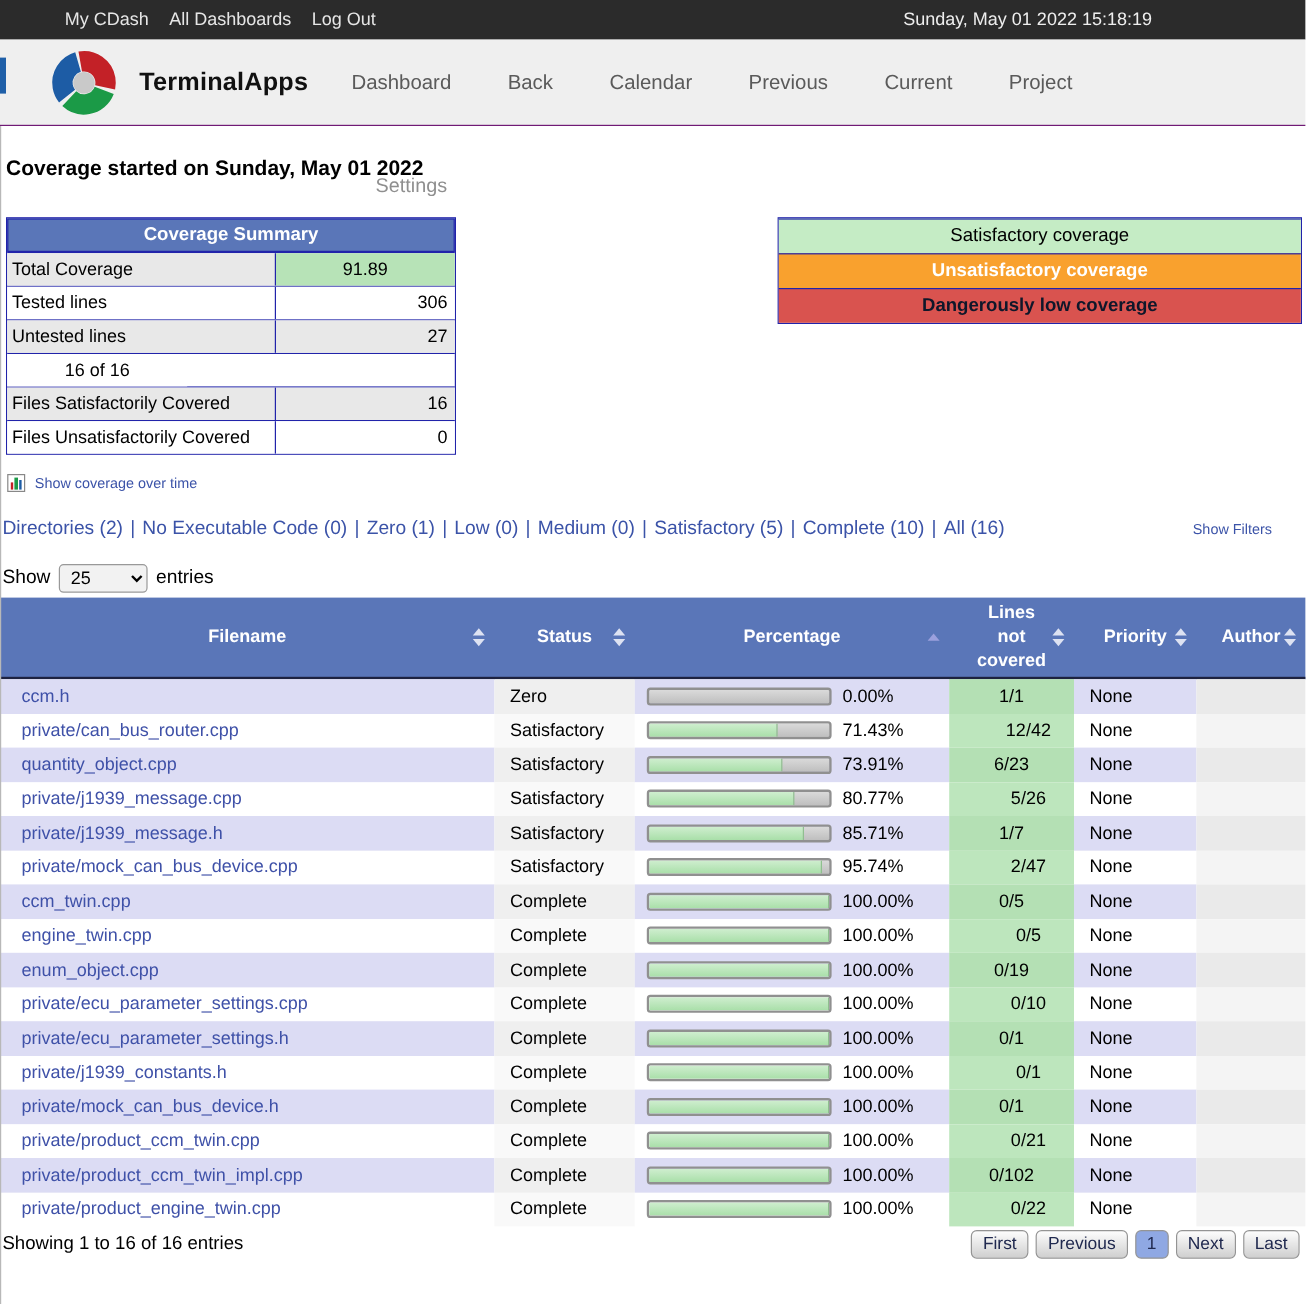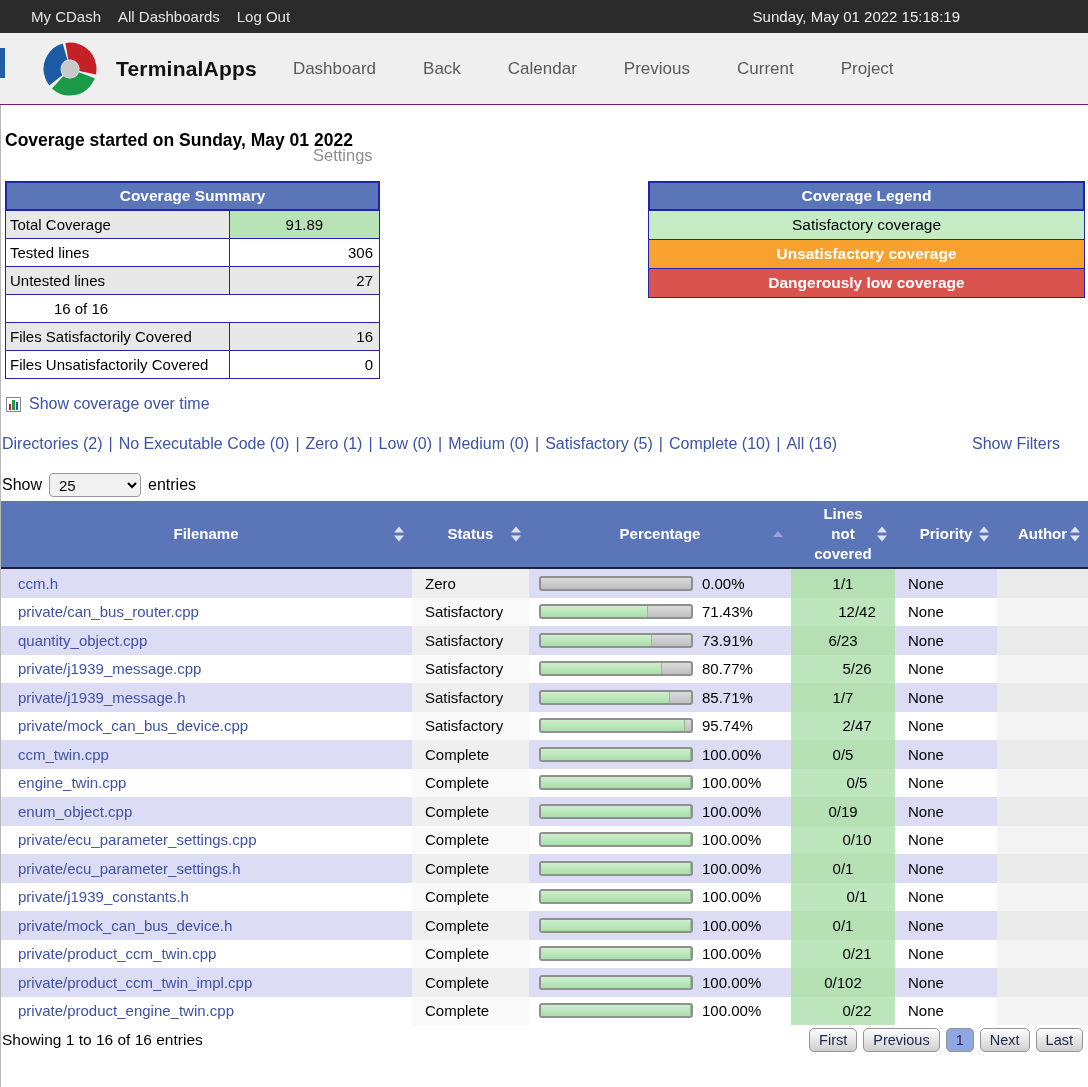--- a/index.html
+++ b/index.html
@@ -4,21 +4,21 @@
 <style>
   * { box-sizing: border-box; margin: 0; padding: 0; }
   html,body { width:1088px; }
   body {
     font-family: "Liberation Sans", sans-serif;
     background:#ffffff; color:#000;
     width:1088px; height:1087px; position:relative; overflow:hidden;
   }
   
   .topbar { height:33px; background:#2b2b2b; display:flex; align-items:center; }
-  .topbar-links { display:flex; gap:17px; padding-left:31px; }
+  .topbar-links { display:flex; gap:17px; padding-left:54px; }
   .topbar-links a { color:#e6e6e6; text-decoration:none; font-size:15px; cursor:pointer; }
   .topbar-date { margin-left:auto; padding-right:128px; color:#eeeeee; font-size:15px; }
   
   .navbar { height:72px; background:#efefef; border-bottom:1px solid #701a75; display:flex; align-items:center; }
   .logo { width:56px; height:56px; margin-left:42px; }
   .brand { font-size:21px; font-weight:bold; color:#111; margin-left:18px; letter-spacing:.2px; }
   .nav-links { display:flex; gap:47px; margin-left:36px; }
   .nav-links a { color:#5a5a5a; font-size:17px; text-decoration:none; cursor:pointer; }
   
   .edge-blue { position:absolute; left:0; top:48px; width:5px; height:30px; background:#1f5fa8; z-index:5; }
@@ -35,30 +35,30 @@
   .srow .lbl { width:225px; padding:5px 4px 5px 4px; border-right:1px solid #2123aa; }
   .srow .val { width:150px; padding:5px 6px; }
   .val.right { text-align:right; }
   .val.center { text-align:center; }
   .legend { width:437px; }
   .legend .lrow { border-top:1px solid #2123aa; text-align:center; padding:5px 0; font-size:15.5px; }
   
   .cot-row { display:flex; align-items:center; gap:8px; margin:16px 0 0 6px; }
   .chart-icon { width:15px; height:15px; border:1px solid #888; background:#fff; display:flex; align-items:flex-end; gap:1px; padding:1px 2px; }
   .chart-icon i { display:block; width:3px; }
-  a.blue-link { color:#3b53a8; text-decoration:none; font-size:16px; cursor:pointer; }
+  a.blue-link { color:#3b53a8; text-decoration:none; font-size:12px; cursor:pointer; }
   
   .filters-row { display:flex; margin:22px 0 0 2px; font-size:16px; align-items:baseline; }
   .filters-links { color:#3b53a8; }
   .filters-links a { color:#3b53a8; text-decoration:none; cursor:pointer; }
   .filters-links .sep { color:#3b53a8; padding:0 6px; }
   .show-filters { margin-left:auto; margin-right:28px; }
   
   .show-entries { display:flex; align-items:center; gap:7px; margin:20px 0 0 2px; font-size:16px; }
-  .show-entries select { width:92px; height:24px; font-size:15px; border:1px solid #999; border-radius:4px; background:#f2f2f2; padding-left:5px; }
+  .show-entries select { width:74px; height:24px; font-size:15px; border:1px solid #999; border-radius:4px; background:#f2f2f2; padding-left:5px; }
   
   .dt { width:1088px; margin-top:4px; }
   .dt-head { display:flex; background:#5a76b8; height:68px; border-bottom:2px solid #1d2240; }
   .dt-head .hcell { position:relative; display:flex; align-items:center; justify-content:center; color:#fff; font-weight:bold; font-size:15px; text-align:center; }
   .dt-head .hcell .hlabel { line-height:1.35; }
   .hcell:nth-child(1){ width:412px; } .hcell:nth-child(2){ width:117px; }
   .hcell:nth-child(3){ width:262px; } .hcell:nth-child(4){ width:104px; }
   .hcell:nth-child(5){ width:102px; } .hcell:nth-child(6){ width:91px; }
   .hcell:nth-child(4) .hlabel { width:62px; }
   .sorts { position:absolute; right:8px; top:50%; transform:translateY(-50%); display:flex; flex-direction:column; gap:3px; }
@@ -153,25 +153,24 @@
           <div class="lbl" style="background: rgb(232, 232, 232);">Files Satisfactorily Covered</div>
           <div class="val right" style="background: rgb(232, 232, 232);">16</div>
         </div>
         <div class="srow">
           <div class="lbl" style="background: rgb(255, 255, 255);">Files Unsatisfactorily Covered</div>
           <div class="val right" style="background: rgb(255, 255, 255);">0</div>
         </div>
       </div>
   </div>
   <div class="navy-table legend">
-    <div class="hdr">Coverage Legend</div>
     <div id="legend-body">
         <div class="lrow" style="background: rgb(197, 236, 197); color: rgb(0, 0, 0);">Satisfactory coverage</div>
         <div class="lrow" style="background: rgb(249, 161, 46); color: rgb(255, 255, 255); font-weight: bold;">Unsatisfactory coverage</div>
-        <div class="lrow" style="background: rgb(217, 83, 79); color: #ffffff; font-weight: bold;">Dangerously low coverage</div>
+        <div class="lrow" style="background: rgb(217, 83, 79); color: #0f172a; font-weight: bold;">Dangerously low coverage</div>
       </div>
   </div>
 </div>
 
 <div class="cot-row">
   <span class="chart-icon">
     <i style="height:6px;background:#c32127"></i>
       <i style="height:10px;background:#1b9a47"></i>
       <i style="height:8px;background:#1d5ca5"></i>
   </span>

